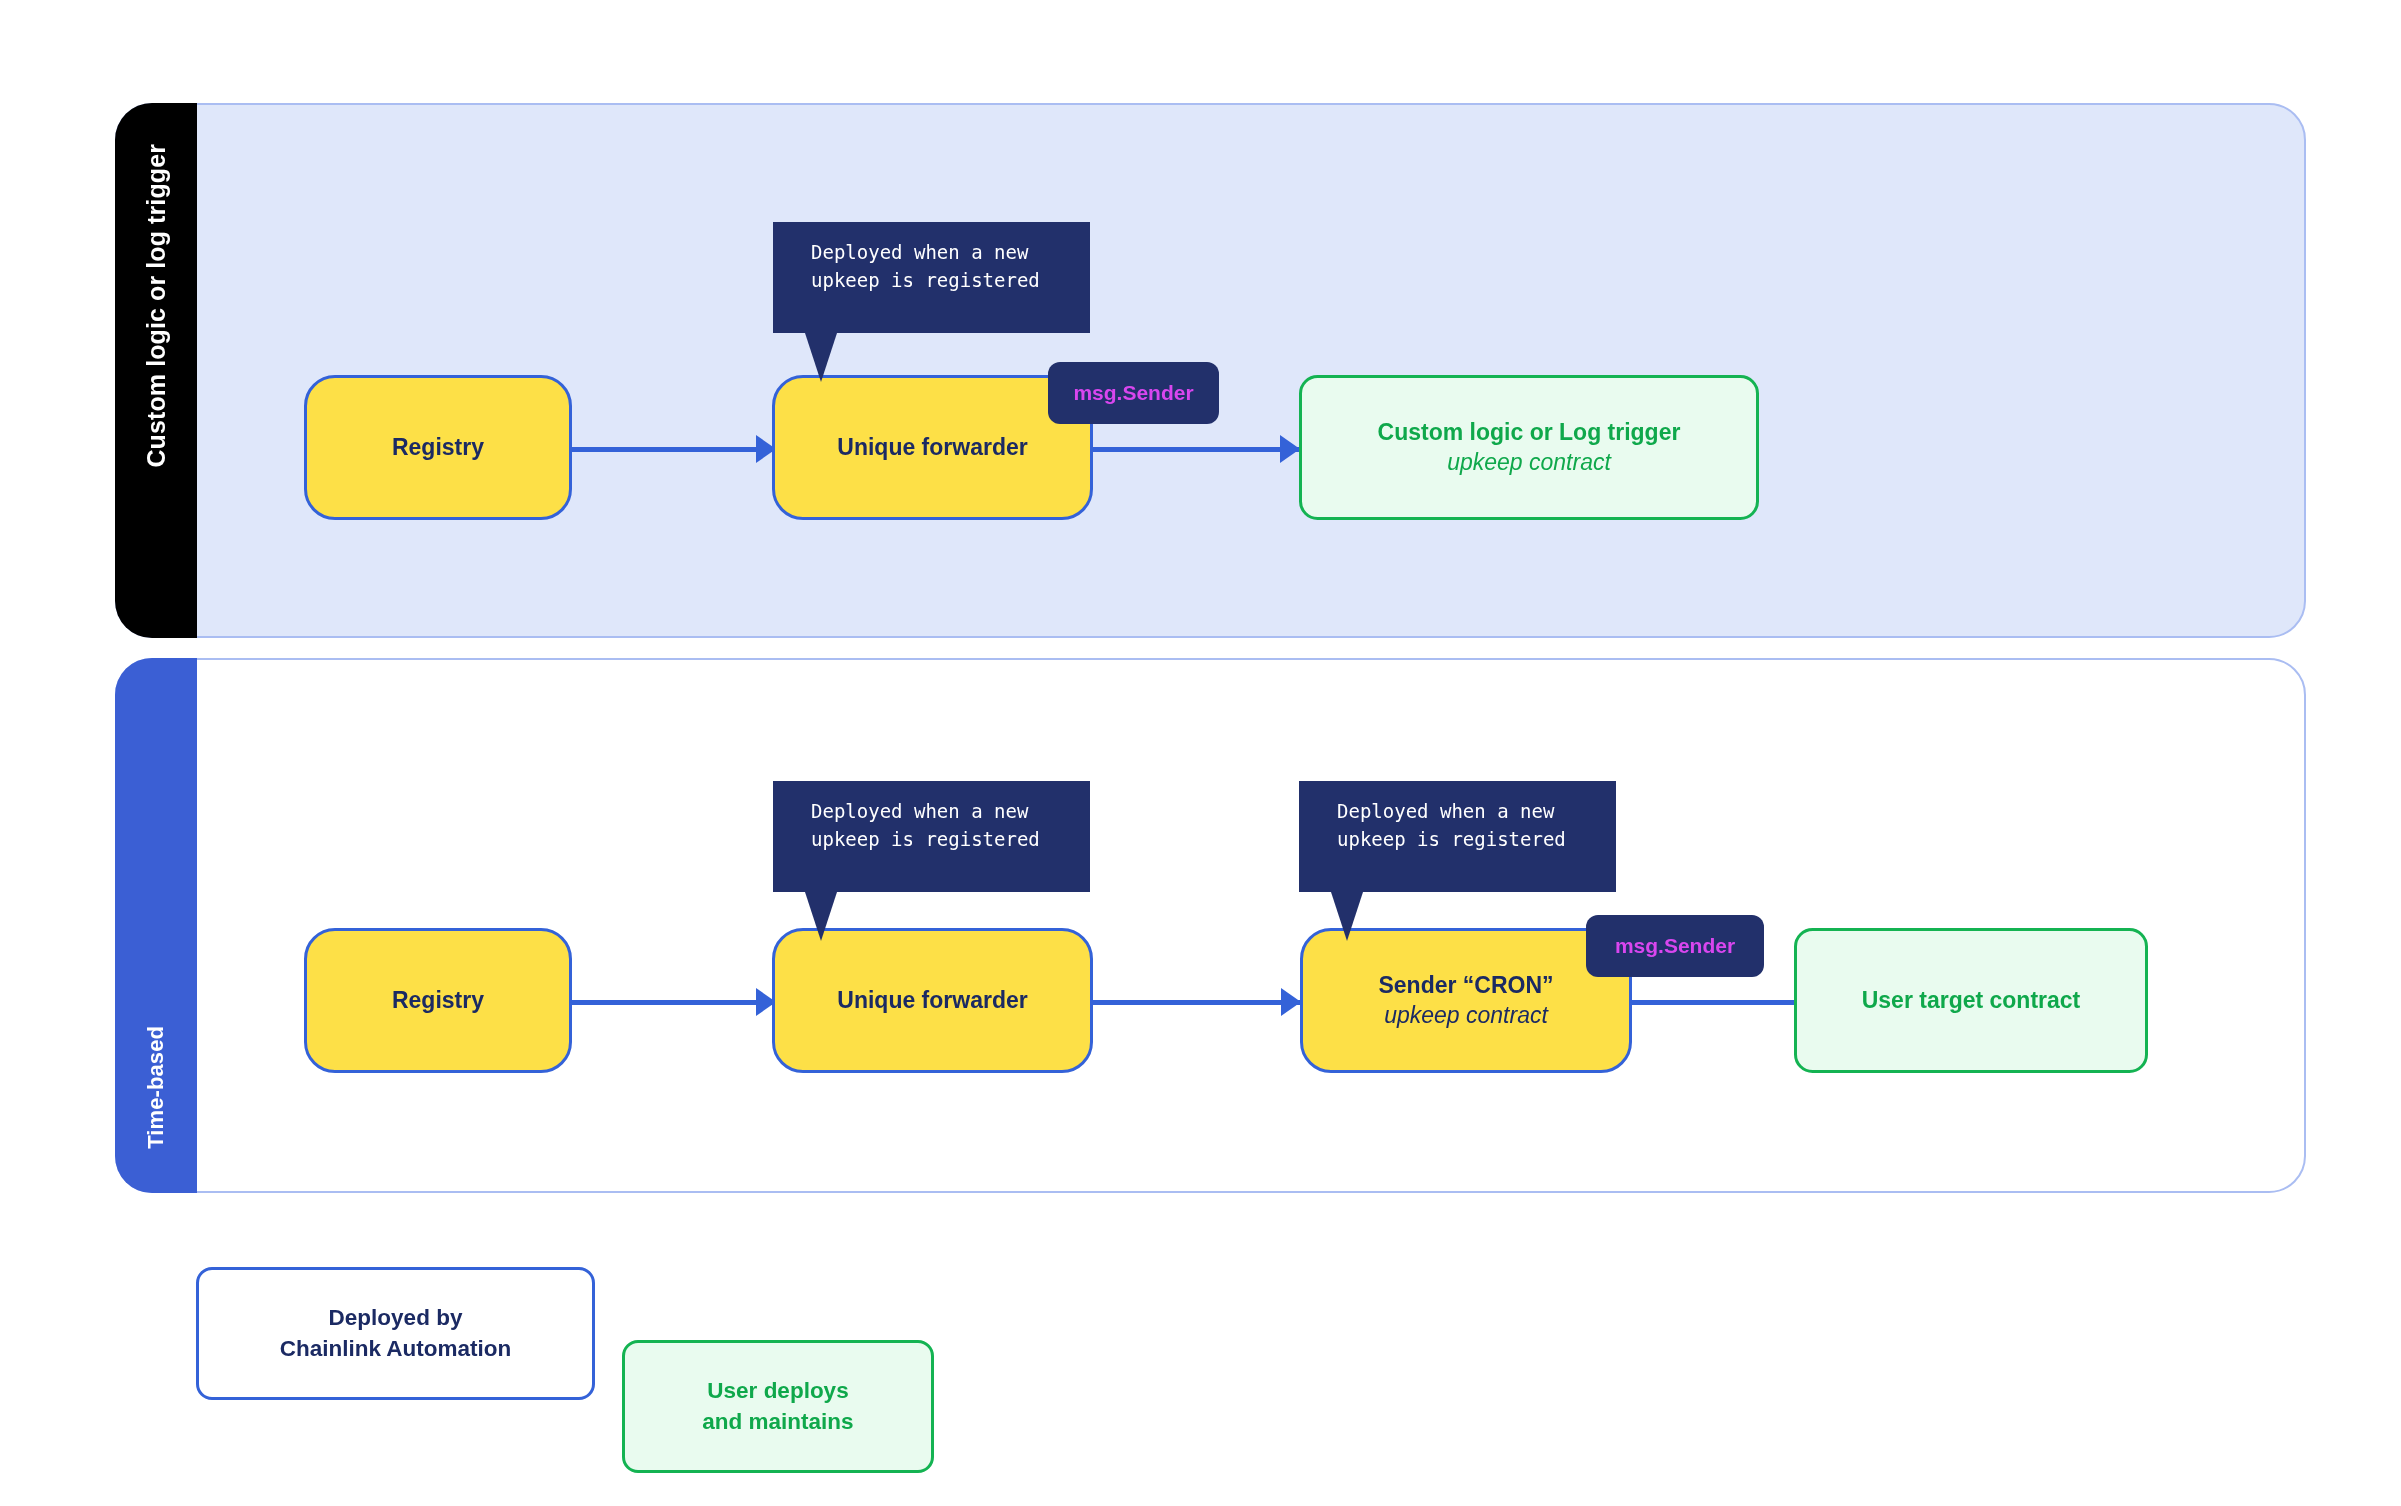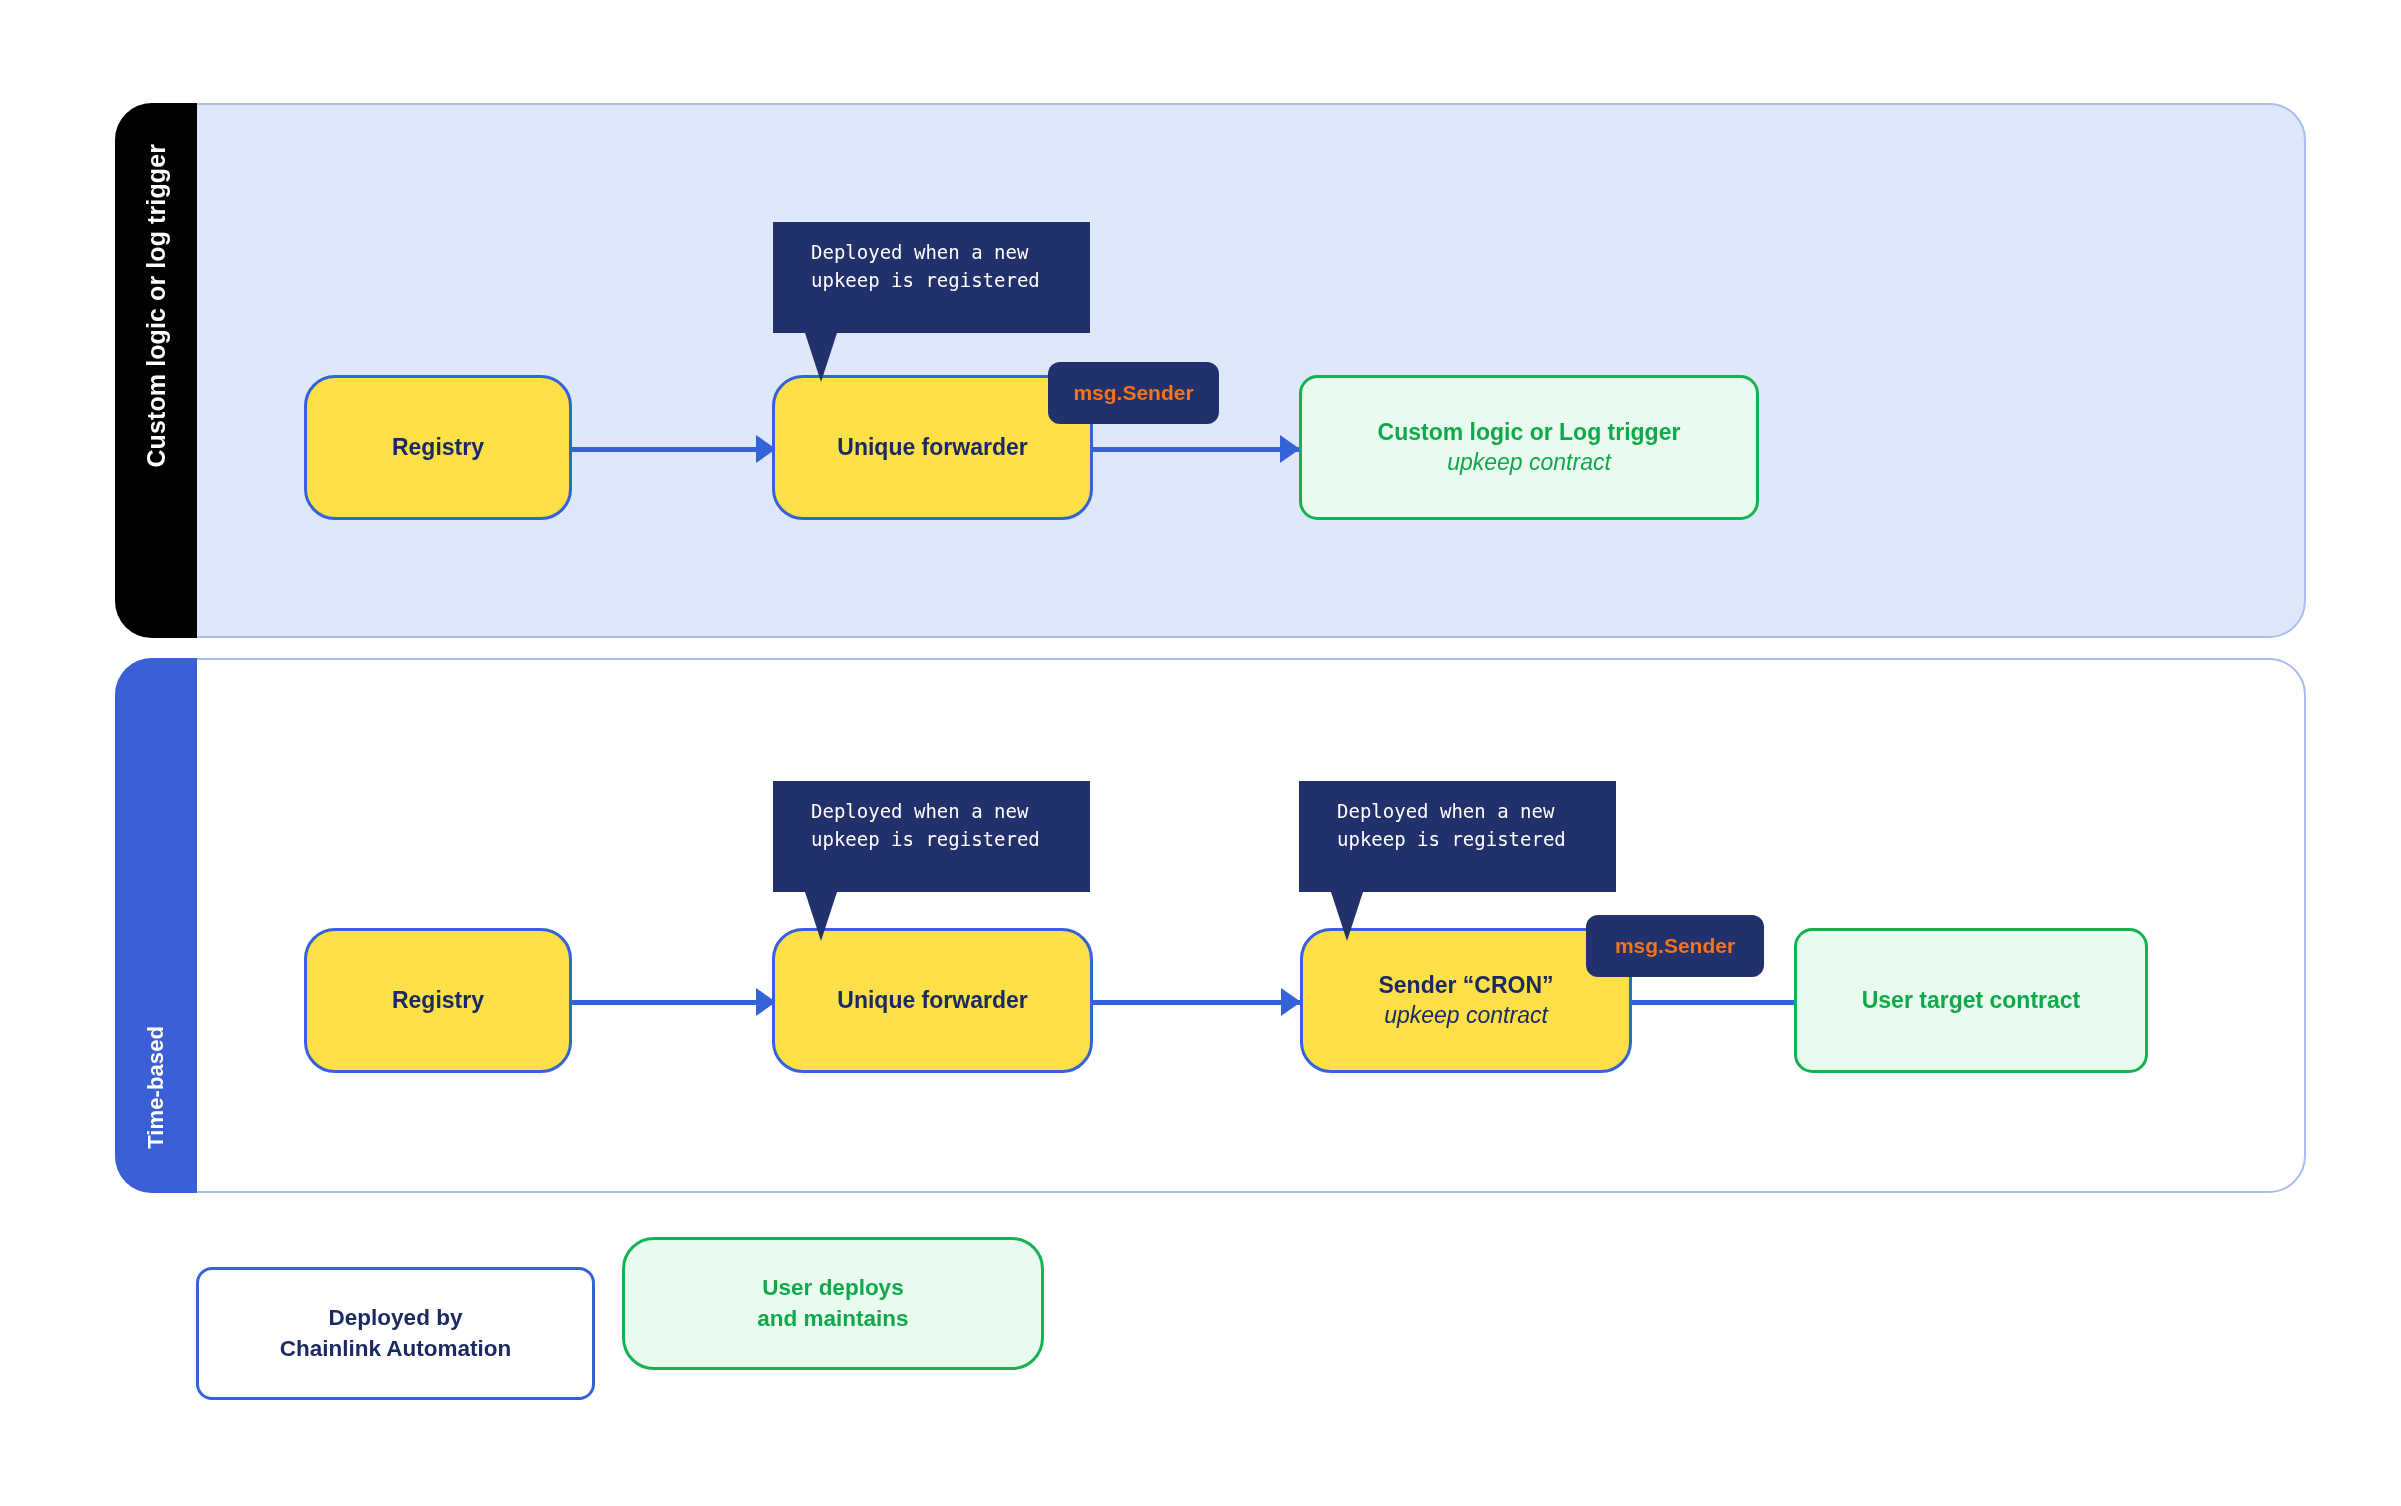--- a/index.html
+++ b/index.html
@@ -69,21 +69,21 @@
     padding:17px 38px;box-sizing:border-box;
   }
   .tooltip .tail{
     position:absolute;width:0;height:0;
     border-left:16px solid transparent;border-right:16px solid transparent;
     border-top:49px solid #22306b;
   }
 
   
   .badge{
-    position:absolute;background:#22306b;color:#f97316;
+    position:absolute;background:#22306b;color:#d946ef;
     border-radius:12px;font-weight:700;font-size:21px;
     display:flex;align-items:center;justify-content:center;
     box-sizing:border-box;
   }
 
   
   .legend-box{
     position:absolute;box-sizing:border-box;
     display:flex;flex-direction:column;align-items:center;justify-content:center;
     text-align:right;border-radius:16px;font-weight:700;font-size:22.5px;line-height:1.34;
@@ -175,17 +175,17 @@
 
 <div class="badge" id="badge-msgsender-time" style="left:1586px;top:915px;width:178px;height:62px;">
   <span>msg.Sender</span>
 </div>
 
 <div class="legend-box" id="legend-deployed" style="left:196px;top:1267px;width:399px;height:133px;">
   <span>Deployed by</span>
   <span>Chainlink Automation</span>
 </div>
 
-<div class="legend-box" id="legend-user" style="left:622px;top:1237px;width:422px;height:133px;border-radius:32px;">
+<div class="legend-box" id="legend-user" style="left:622px;top:1340px;width:312px;height:133px;">
   <span>User deploys</span>
   <span>and maintains</span>
 </div>
 
 
 </body></html>

